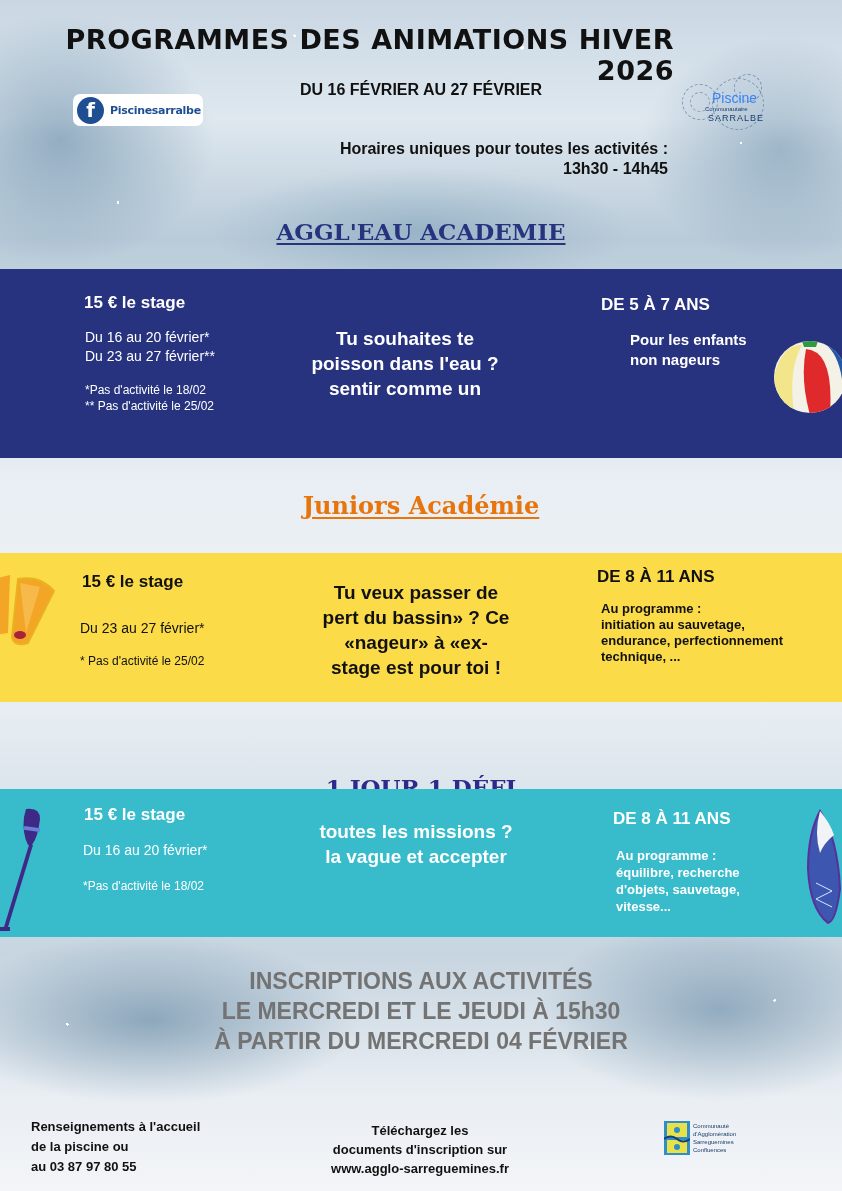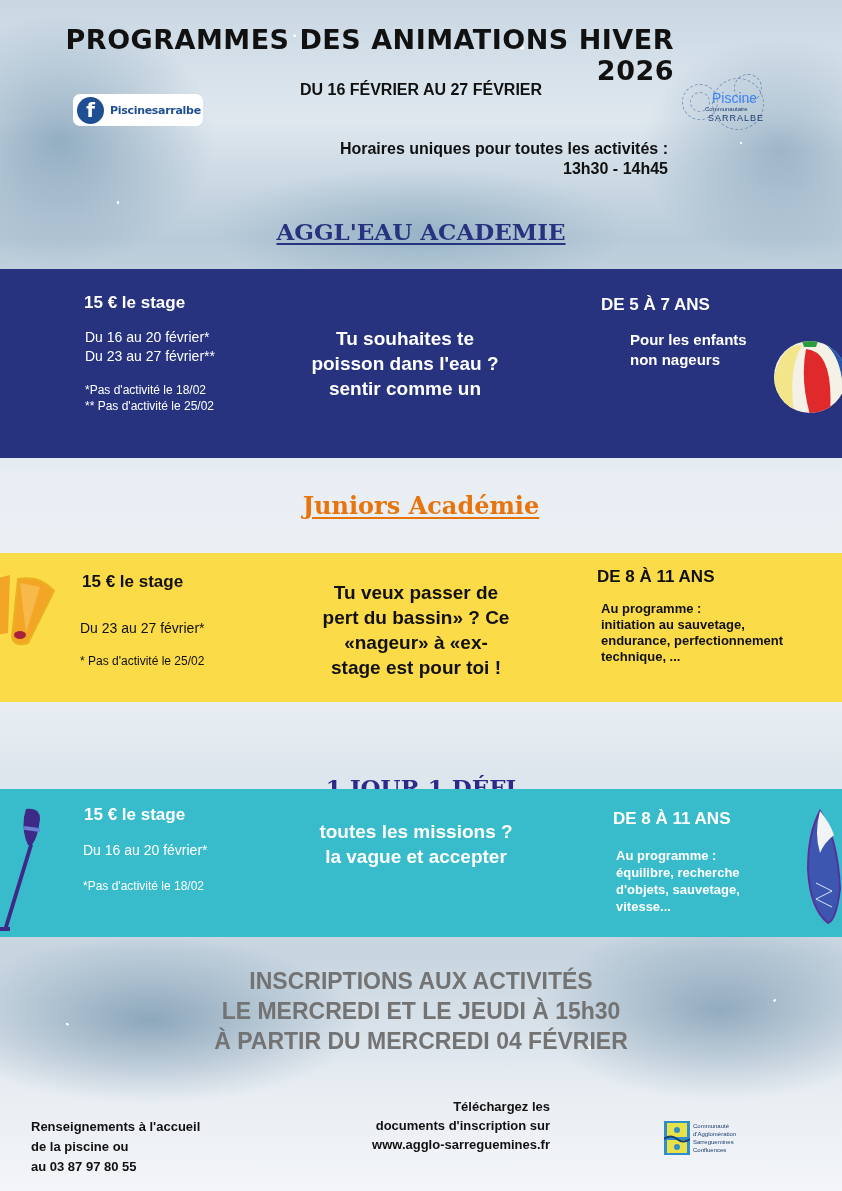--- a/index.html
+++ b/index.html
@@ -187,21 +187,21 @@
   <div>INSCRIPTIONS AUX ACTIVITÉS</div>
   <div>LE MERCREDI ET LE JEUDI À 15h30</div>
   <div>À PARTIR DU MERCREDI 04 FÉVRIER</div>
 </div>
 
 <div class="abs foot" style="left:31px;top:1117px;">
   <div>Renseignements à l'accueil</div>
   <div>de la piscine ou</div>
   <div>au 03 87 97 80 55</div>
 </div>
-<div class="abs foot" style="left:290px;top:1097px;width:260px;text-align:right;line-height:19px;">
+<div class="abs foot" style="left:290px;top:1121px;width:260px;text-align:center;line-height:19px;">
   <div>Téléchargez les</div>
   <div>documents d'inscription sur</div>
   <div>www.agglo-sarreguemines.fr</div>
 </div>
 <div class="abs" style="left:664px;top:1121px;width:90px;height:36px;">
   <svg class="abs" style="left:0;top:0;" width="26" height="34">
     <rect x="0" y="0" width="26" height="34" fill="#2f8dc9"></rect>
     <rect x="3" y="2" width="20" height="14" fill="#e7e24a"></rect>
     <rect x="3" y="19" width="20" height="13" fill="#e7e24a"></rect>
     <circle cx="13" cy="9" r="3" fill="#2f8dc9"></circle>

